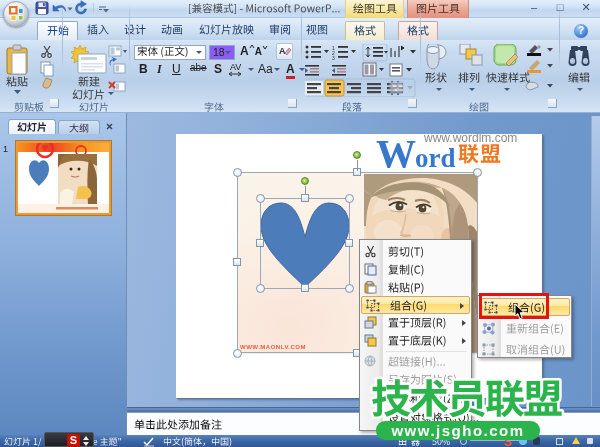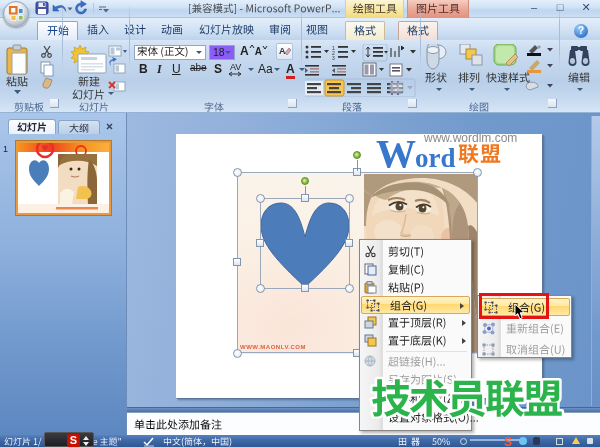--- a/index.html
+++ b/index.html
@@ -859,13 +859,14 @@
   <svg class="abs" id="cursor" width="12" height="17" viewBox="0 0 12 17">
       <path d="M1 1 L1 13 L3.8 10.6 L5.8 15.8 L8.2 14.8 L6.2 9.8 L10.2 9.6 Z" fill="#000" stroke="#fff" stroke-width="1"></path>
     </svg>
 
   <div class="abs" id="wm1" style="width:191px;height:42px;">
       <svg width="191" height="42" viewBox="0 0 191 42" style="position:absolute;left:0px;top:0px;overflow:visible;">
         <path d="M24 1.2V6.9H15.4V11.4H24V16.2H16.1V20.5H18.2L17 20.8C18.5 24.5 20.4 27.7 22.8 30.4C19.9 32.2 16.7 33.5 13.1 34.4C14 35.4 15.2 37.4 15.7 38.7C19.6 37.5 23.2 35.9 26.2 33.8C29 36 32.4 37.7 36.3 38.8C37 37.6 38.3 35.6 39.4 34.7C35.8 33.8 32.6 32.4 30 30.6C33.4 27.2 36 22.8 37.5 17.2L34.4 16L33.6 16.2H28.8V11.4H37.8V6.9H28.8V1.2ZM21.7 20.5H31.5C30.3 23.2 28.5 25.6 26.4 27.6C24.4 25.6 22.8 23.2 21.7 20.5ZM6.2 1.2V8.8H1.6V13.3H6.2V20.4C4.3 20.8 2.6 21.2 1.1 21.5L2.3 26.1L6.2 25.1V33.4C6.2 34 6 34.2 5.5 34.2C5 34.2 3.3 34.2 1.7 34.2C2.3 35.4 2.9 37.4 3 38.6C5.9 38.6 7.8 38.4 9.2 37.7C10.5 37 11 35.8 11 33.5V23.9L15.2 22.7L14.6 18.3L11 19.2V13.3H14.9V8.8H11V1.2Z M62.2 4.5C64.4 6.3 67.4 8.9 68.8 10.6L72.6 7.2C71.1 5.6 67.9 3.2 65.8 1.6ZM55.5 1.3V11H40.4V15.8H54.1C50.8 21.8 45 27.5 38.9 30.5C40 31.6 41.7 33.5 42.5 34.8C47.4 31.9 52 27.5 55.5 22.4V38.8H60.8V20.6C64.3 26 68.9 31.2 73.3 34.4C74.2 33.1 75.9 31.2 77.2 30.2C72 26.9 66.3 21.2 62.8 15.8H75.4V11H60.8V1.3Z M88.2 6.9H103.9V10H88.2ZM83.1 2.8V14H109.3V2.8ZM93.1 22.8V26.3C93.1 29 91.9 32.7 78.2 35.2C79.4 36.2 80.8 38.1 81.5 39.2C96 35.9 98.4 30.7 98.4 26.4V22.8ZM97.4 33.5C102 35 108.4 37.5 111.6 39.1L114 35C110.7 33.4 104.1 31.2 99.8 29.9ZM81.4 16.6V31.3H86.4V21H105.8V30.8H111.1V16.6Z M133 3.7C134.4 5.4 135.9 7.8 136.6 9.5H132.4V13.8H139V19V19.4H131.6V23.8H138.6C137.9 27.7 135.8 32.3 129.8 35.8C131 36.7 132.6 38.2 133.3 39.2C137.5 36.5 140.1 33.3 141.6 30.1C143.6 33.9 146.3 36.9 150 38.7C150.7 37.5 152.1 35.7 153.2 34.8C148.4 32.8 145.2 28.7 143.5 23.8H152.6V19.4H143.8V19.1V13.8H151.4V9.5H146.8C148 7.6 149.2 5.4 150.4 3.2L145.5 1.9C144.8 4.2 143.3 7.4 142.1 9.5H137.6L140.8 7.7C140.1 6 138.4 3.6 136.8 1.8ZM115.1 29.1 116.1 33.6 125.7 31.9V38.8H129.8V31.2L132.9 30.6L132.6 26.5L129.8 26.9V7H131.2V2.7H115.6V7H117.4V28.8ZM121.6 7H125.7V11.2H121.6ZM121.6 15.2H125.7V19.4H121.6ZM121.6 23.3H125.7V27.6L121.6 28.2Z M172.2 2.4V10.5C172.2 14 171.8 18.3 168 21.2C168.9 21.8 170.7 23.4 171.4 24.3C173.7 22.5 175 20 175.8 17.4H183.4V19.2C183.4 19.7 183.2 19.9 182.7 19.9C182.2 19.9 180.4 19.9 178.8 19.8C179.4 20.9 180.2 22.6 180.5 23.8C183 23.8 185 23.7 186.4 23C187.8 22.4 188.2 21.3 188.2 19.2V2.4ZM176.6 6.1H183.4V8.4H176.6ZM176.6 11.7H183.4V14H176.4C176.5 13.2 176.6 12.4 176.6 11.7ZM159.9 13.1H164.9V16H159.9ZM159.9 9.6V6.7H164.9V9.6ZM155.6 3V21.7H159.9V19.7H169.2V3ZM158 24.5V33.6H153.3V37.7H190.7V33.6H186.2V24.5ZM162.5 33.6V28.2H165.9V33.6ZM170.2 33.6V28.2H173.7V33.6ZM178.1 33.6V28.2H181.6V33.6Z" fill="none" stroke="#fff" stroke-width="5" stroke-linejoin="round"></path>
         <path d="M24 1.2V6.9H15.4V11.4H24V16.2H16.1V20.5H18.2L17 20.8C18.5 24.5 20.4 27.7 22.8 30.4C19.9 32.2 16.7 33.5 13.1 34.4C14 35.4 15.2 37.4 15.7 38.7C19.6 37.5 23.2 35.9 26.2 33.8C29 36 32.4 37.7 36.3 38.8C37 37.6 38.3 35.6 39.4 34.7C35.8 33.8 32.6 32.4 30 30.6C33.4 27.2 36 22.8 37.5 17.2L34.4 16L33.6 16.2H28.8V11.4H37.8V6.9H28.8V1.2ZM21.7 20.5H31.5C30.3 23.2 28.5 25.6 26.4 27.6C24.4 25.6 22.8 23.2 21.7 20.5ZM6.2 1.2V8.8H1.6V13.3H6.2V20.4C4.3 20.8 2.6 21.2 1.1 21.5L2.3 26.1L6.2 25.1V33.4C6.2 34 6 34.2 5.5 34.2C5 34.2 3.3 34.2 1.7 34.2C2.3 35.4 2.9 37.4 3 38.6C5.9 38.6 7.8 38.4 9.2 37.7C10.5 37 11 35.8 11 33.5V23.9L15.2 22.7L14.6 18.3L11 19.2V13.3H14.9V8.8H11V1.2Z M62.2 4.5C64.4 6.3 67.4 8.9 68.8 10.6L72.6 7.2C71.1 5.6 67.9 3.2 65.8 1.6ZM55.5 1.3V11H40.4V15.8H54.1C50.8 21.8 45 27.5 38.9 30.5C40 31.6 41.7 33.5 42.5 34.8C47.4 31.9 52 27.5 55.5 22.4V38.8H60.8V20.6C64.3 26 68.9 31.2 73.3 34.4C74.2 33.1 75.9 31.2 77.2 30.2C72 26.9 66.3 21.2 62.8 15.8H75.4V11H60.8V1.3Z M88.2 6.9H103.9V10H88.2ZM83.1 2.8V14H109.3V2.8ZM93.1 22.8V26.3C93.1 29 91.9 32.7 78.2 35.2C79.4 36.2 80.8 38.1 81.5 39.2C96 35.9 98.4 30.7 98.4 26.4V22.8ZM97.4 33.5C102 35 108.4 37.5 111.6 39.1L114 35C110.7 33.4 104.1 31.2 99.8 29.9ZM81.4 16.6V31.3H86.4V21H105.8V30.8H111.1V16.6Z M133 3.7C134.4 5.4 135.9 7.8 136.6 9.5H132.4V13.8H139V19V19.4H131.6V23.8H138.6C137.9 27.7 135.8 32.3 129.8 35.8C131 36.7 132.6 38.2 133.3 39.2C137.5 36.5 140.1 33.3 141.6 30.1C143.6 33.9 146.3 36.9 150 38.7C150.7 37.5 152.1 35.7 153.2 34.8C148.4 32.8 145.2 28.7 143.5 23.8H152.6V19.4H143.8V19.1V13.8H151.4V9.5H146.8C148 7.6 149.2 5.4 150.4 3.2L145.5 1.9C144.8 4.2 143.3 7.4 142.1 9.5H137.6L140.8 7.7C140.1 6 138.4 3.6 136.8 1.8ZM115.1 29.1 116.1 33.6 125.7 31.9V38.8H129.8V31.2L132.9 30.6L132.6 26.5L129.8 26.9V7H131.2V2.7H115.6V7H117.4V28.8ZM121.6 7H125.7V11.2H121.6ZM121.6 15.2H125.7V19.4H121.6ZM121.6 23.3H125.7V27.6L121.6 28.2Z M172.2 2.4V10.5C172.2 14 171.8 18.3 168 21.2C168.9 21.8 170.7 23.4 171.4 24.3C173.7 22.5 175 20 175.8 17.4H183.4V19.2C183.4 19.7 183.2 19.9 182.7 19.9C182.2 19.9 180.4 19.9 178.8 19.8C179.4 20.9 180.2 22.6 180.5 23.8C183 23.8 185 23.7 186.4 23C187.8 22.4 188.2 21.3 188.2 19.2V2.4ZM176.6 6.1H183.4V8.4H176.6ZM176.6 11.7H183.4V14H176.4C176.5 13.2 176.6 12.4 176.6 11.7ZM159.9 13.1H164.9V16H159.9ZM159.9 9.6V6.7H164.9V9.6ZM155.6 3V21.7H159.9V19.7H169.2V3ZM158 24.5V33.6H153.3V37.7H190.7V33.6H186.2V24.5ZM162.5 33.6V28.2H165.9V33.6ZM170.2 33.6V28.2H173.7V33.6ZM178.1 33.6V28.2H181.6V33.6Z" fill="#2bb44c"></path>
       </svg>
     </div>
+  <div class="abs" id="wm2">www.jsgho.com</div>
 </div>
 
 </body></html>

